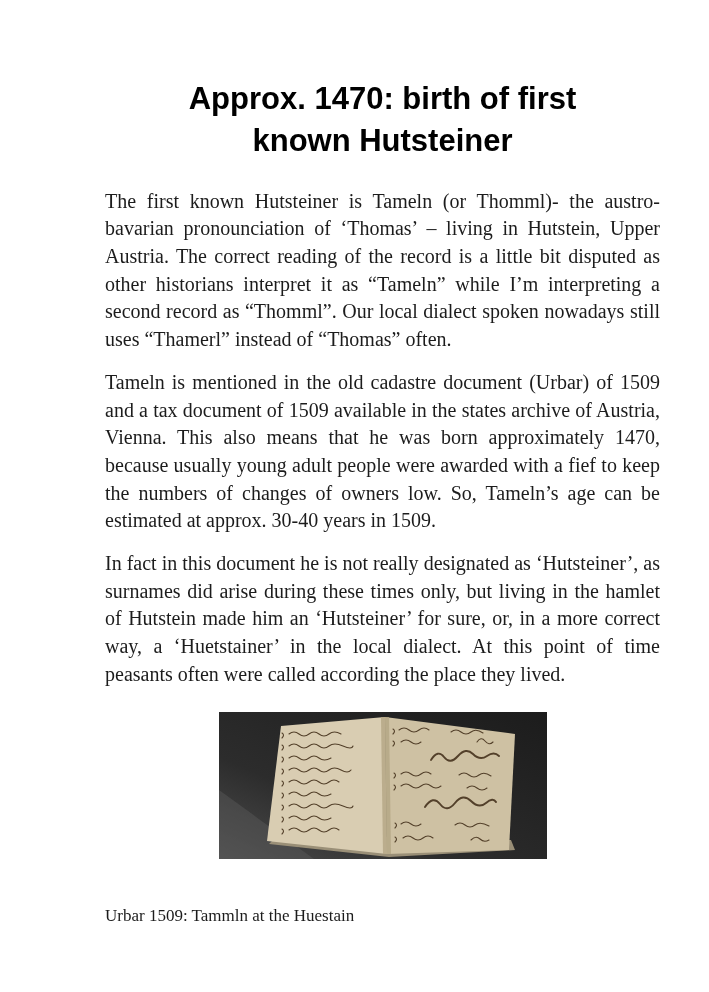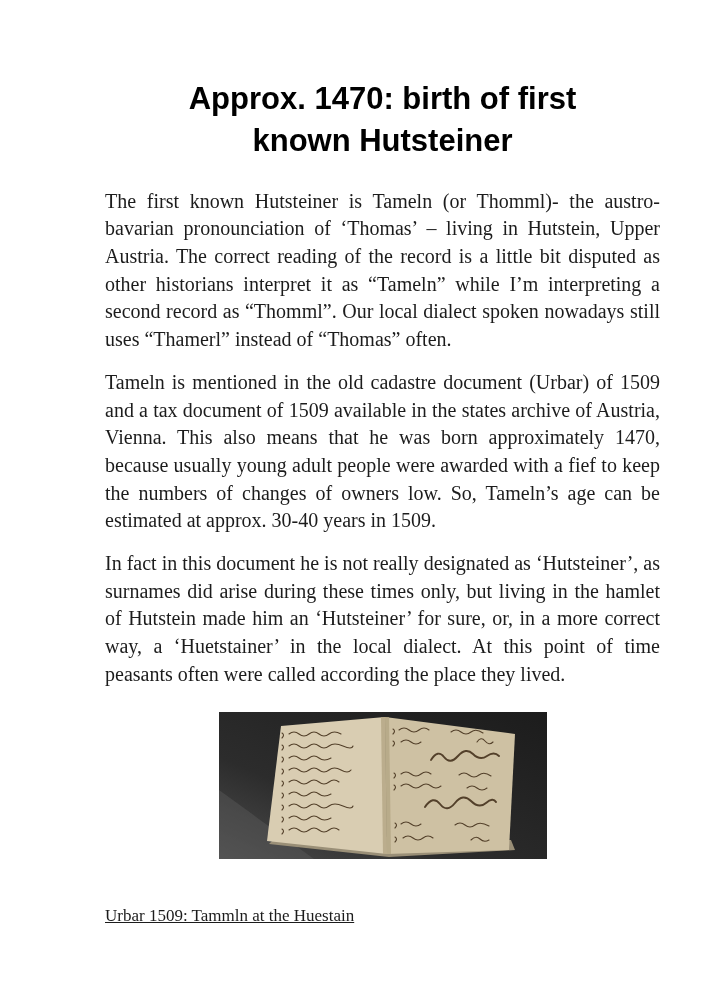--- a/index.html
+++ b/index.html
@@ -41,21 +41,20 @@
   }
   .manuscript-frame {
     display: inline-block;
     width: 328px;
     height: 147px;
   }
   .caption {
     font-size: 17px;
     margin-top: 47px;
     text-align: left;
-    text-decoration: underline;
   }
   .page-number {
     position: absolute;
     left: 0;
     bottom: 36px;
     width: 100%;
     text-align: center;
     font-size: 12px;
     color: #555555;
   }

